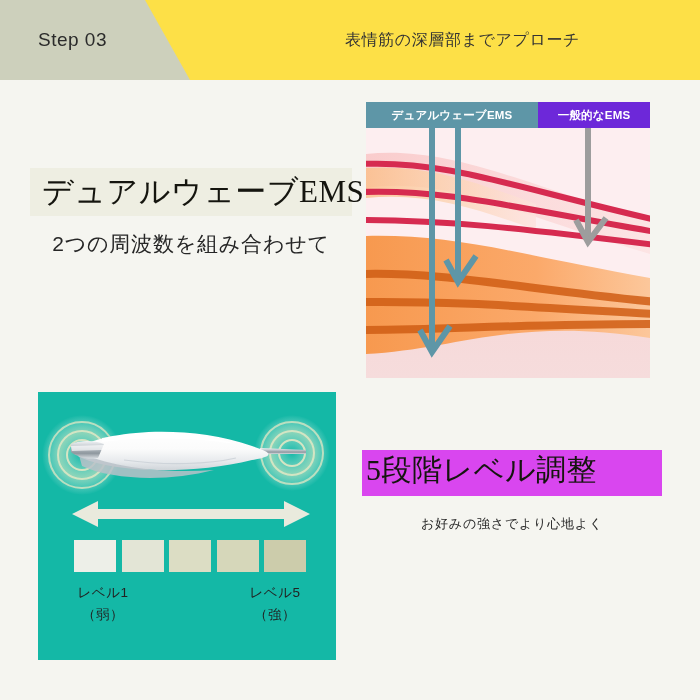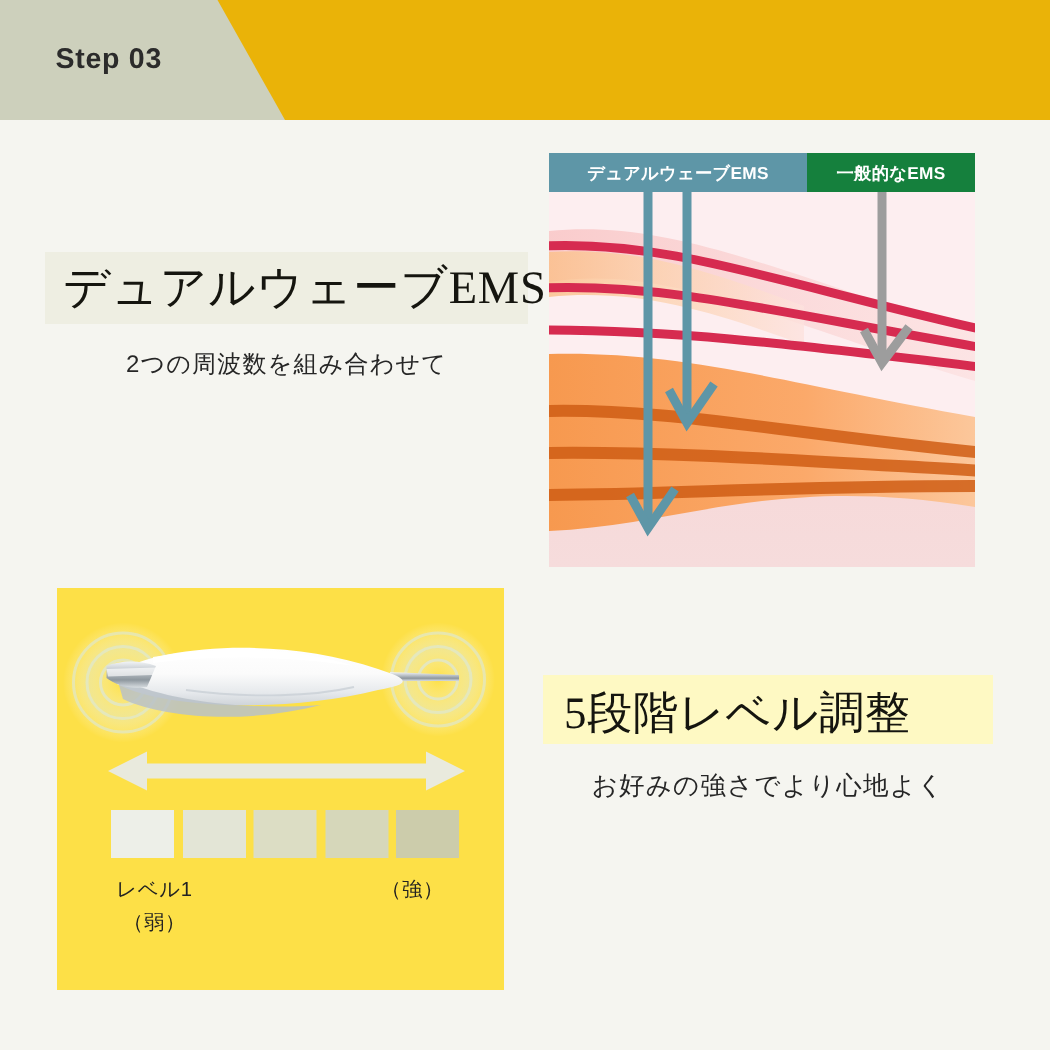--- a/index.html
+++ b/index.html
@@ -13,23 +13,22 @@
     font-family: "Liberation Sans", sans-serif;
     overflow: hidden;
     position: relative;
   }
 
   
   .header {
     position: absolute;
     left: 0; top: 0;
     width: 700px; height: 80px;
-    background: #eab308;
+    background: #fde047;
     overflow: hidden;
-    font-weight: bold;
   }
   .header-shape {
     position: absolute;
     left: 0; top: 0;
     width: 200px; height: 80px;
   }
   .step-label {
     position: absolute;
     left: 0; top: 0;
     width: 145px; height: 80px;
@@ -83,21 +82,21 @@
     font-size: 31px;
     color: #15150f;
     letter-spacing: 0.5px;
     white-space: nowrap;
   }
   .lead-body {
     position: absolute;
     left: 30px; top: 228px;
     width: 322px;
     text-align: center;
-    font-size: 16px;
+    font-size: 21px;
     line-height: 32px;
     color: #262626;
     letter-spacing: 0.8px;
   }
 
   
   .diagram {
     position: absolute;
     left: 366px; top: 102px;
     width: 284px; height: 276px;
@@ -115,30 +114,30 @@
     display: flex;
     align-items: center;
     justify-content: center;
     font-size: 11.5px;
     font-weight: bold;
     color: #ffffff;
     letter-spacing: 0.2px;
     white-space: nowrap;
   }
   .diag-label.dual  { width: 172px; background: #5e96a7; }
-  .diag-label.plain { width: 112px; background: #15803d; }
+  .diag-label.plain { width: 112px; background: #6d28d9; }
 
   .diagram svg { display: block; }
 
   
   .device-panel {
     position: absolute;
     left: 38px; top: 392px;
     width: 298px; height: 268px;
-    background: #fde047;
+    background: #14b8a6;
   }
   .device-wrap {
     position: absolute;
     left: 0; top: 8px;
     width: 298px; height: 110px;
   }
   .arrow-row {
     position: absolute;
     left: 34px; top: 105px;
     width: 238px; height: 34px;
@@ -162,52 +161,53 @@
     line-height: 22px;
     letter-spacing: 0.5px;
   }
   .level-labels > div { text-align: center; width: 90px; }
 
   
   .level-heading {
     position: absolute;
     left: 362px; top: 450px;
     width: 300px; height: 46px;
-    background: #fef9c3;
-    display: flex;
-    align-items: flex-end;
-    padding-left: 14px;
+    background: #d946ef;
+    display: flex;
+    align-items: flex-start;
+    padding-left: 4px;
     box-sizing: border-box;
   }
   .level-heading span {
     font-family: "Liberation Serif", serif;
     font-size: 30px;
     color: #15150f;
     letter-spacing: 0.5px;
     white-space: nowrap;
   }
   .level-body {
     position: absolute;
     left: 362px; top: 508px;
     width: 300px;
     text-align: center;
-    font-size: 17px;
+    font-size: 13px;
     line-height: 32px;
     color: #262626;
     letter-spacing: 0.8px;
   }
 </style>
 </head>
 <body>
 
 <div class="header">
   <svg class="header-shape" viewBox="0 0 200 80" preserveAspectRatio="none">
     <polygon points="0,0 145,0 190,80 0,80" fill="#cdd0bc"></polygon>
   </svg>
   <div class="step-label">Step 03</div>
+  <div class="header-sub">表情筋の深層部までアプローチ</div>
 </div>
 <div class="header-rule"></div>
 
 <div class="lead-heading">
   <span>デュアルウェーブEMS</span>
 </div>
 <div class="lead-body">
   <div>2つの周波数を組み合わせて</div>
 </div>
 
@@ -341,20 +341,21 @@
     <div class="swatch" style="background:#d6d7ba"></div>
     <div class="swatch" style="background:#ccccab"></div>
   </div>
 
   <div class="level-labels">
     <div>
       <div>レベル1</div>
       <div>（弱）</div>
     </div>
     <div>
+      <div>レベル5</div>
       <div>（強）</div>
     </div>
   </div>
 </div>
 
 <div class="level-heading">
   <span>5段階レベル調整</span>
 </div>
 <div class="level-body">
   <div>お好みの強さでより心地よく</div>

